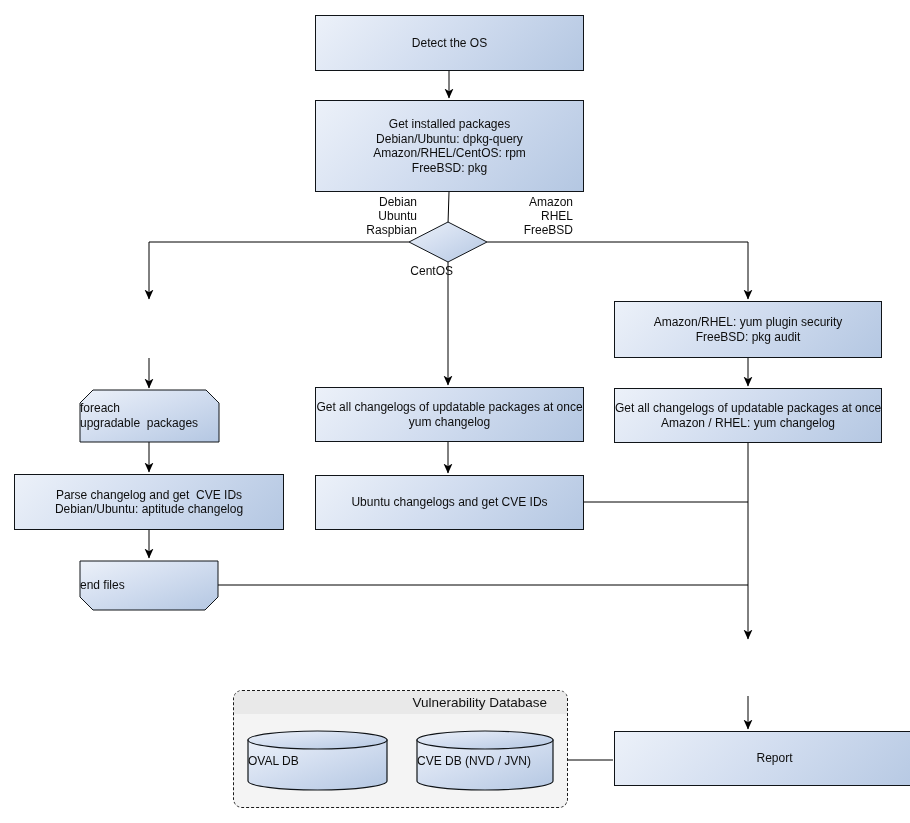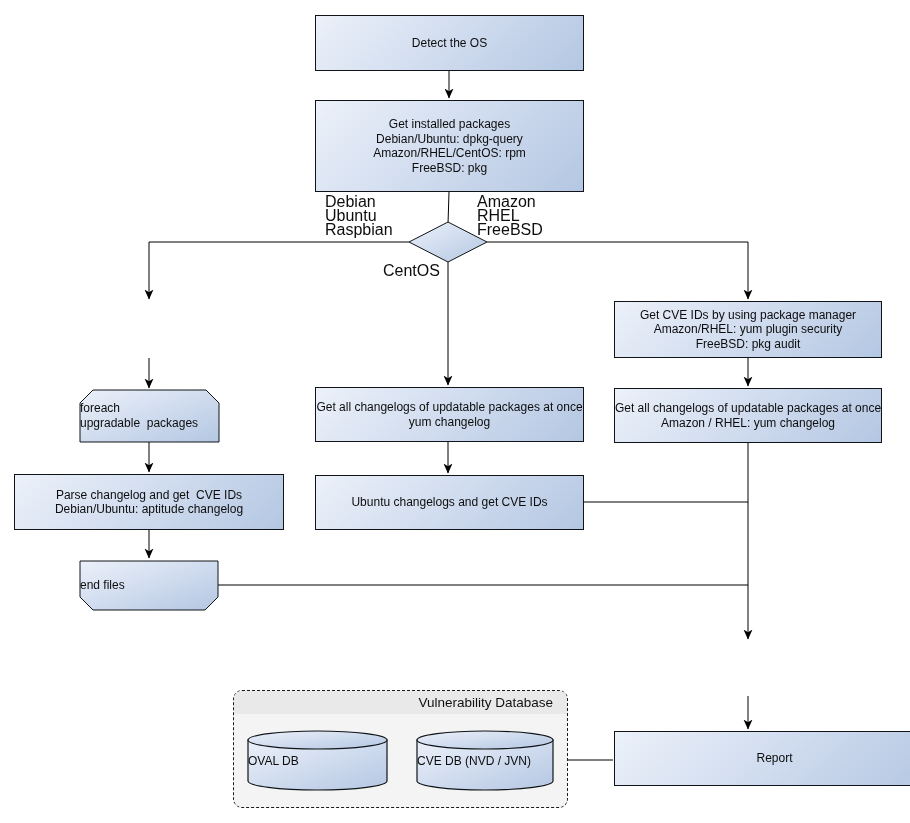--- a/index.html
+++ b/index.html
@@ -13,37 +13,37 @@
   .box{
     position:absolute;z-index:3;box-sizing:border-box;
     border:1px solid #101418;
     background:linear-gradient(135deg,#ecf1f9 0%,#d3def0 45%,#b4c7e2 100%);
     display:flex;flex-direction:column;justify-content:center;align-items:center;
     text-align:center;font-size:12px;line-height:14.5px;
   }
   .ln{display:block;white-space:pre-wrap;}
   .nw{white-space:nowrap;}
   .floatlabel{
-    position:absolute;z-index:3;font-size:16px;line-height:14px;text-align:left;
+    position:absolute;z-index:3;font-size:12px;line-height:14px;text-align:right;
   }
   .shape-label{
     position:absolute;z-index:3;display:flex;flex-direction:column;
     justify-content:center;align-items:flex-start;text-align:center;
     font-size:12px;line-height:15px;
   }
   .db-frame{
     position:absolute;z-index:1;box-sizing:border-box;
     left:233px;top:690px;width:335px;height:118px;
     border:1.5px dashed #1c1c1c;border-radius:9px;
     background:#f4f4f4;overflow:hidden;
   }
   .db-header{
     height:23px;background:#e9e9e9;
     display:flex;align-items:center;justify-content:flex-end;
-    font-size:13.5px;padding-right:14px;color:#111;text-align:right;
+    font-size:13.5px;padding-right:20px;color:#111;text-align:right;
   }
 </style>
 </head>
 <body>
 
 <div class="canvas">
 
   <div class="db-frame">
     <div class="db-header">
       <span>Vulnerability Database</span>
@@ -117,21 +117,20 @@
   <div class="box" style="left:315px;top:387px;width:269px;height:55px;border:none;background:none">
     <span class="ln nw">Get all changelogs of updatable packages at once</span>
     <span class="ln nw">yum changelog</span>
   </div>
 
   <div class="box" style="left:315px;top:475px;width:269px;height:55px">
     <span class="ln nw">Ubuntu changelogs and get CVE IDs</span>
   </div>
 
   <div class="box" style="left:614px;top:301px;width:268px;height:57px">
-    <span class="ln nw">Get CVE IDs by using package manager</span>
     <span class="ln nw">Amazon/RHEL: yum plugin security</span>
     <span class="ln nw">FreeBSD: pkg audit</span>
   </div>
 
   <div class="box" style="left:614px;top:388px;width:268px;height:55px;border:none;background:none">
     <span class="ln nw">Get all changelogs of updatable packages at once</span>
     <span class="ln nw">Amazon / RHEL: yum changelog</span>
   </div>
 
 

